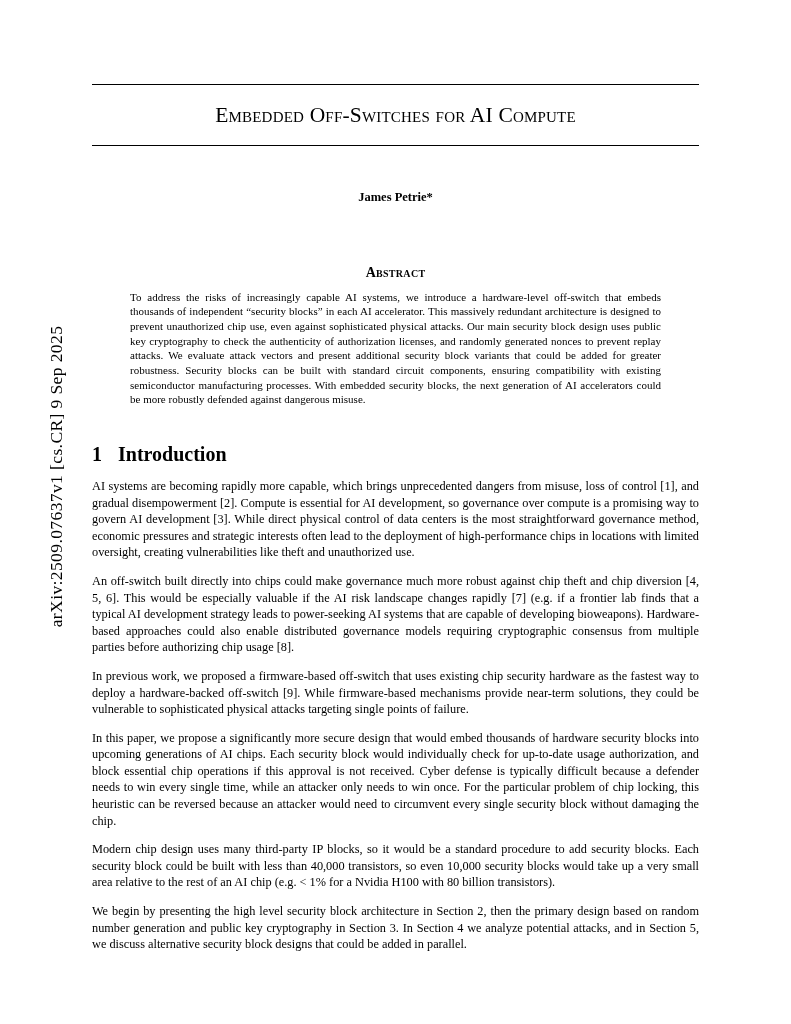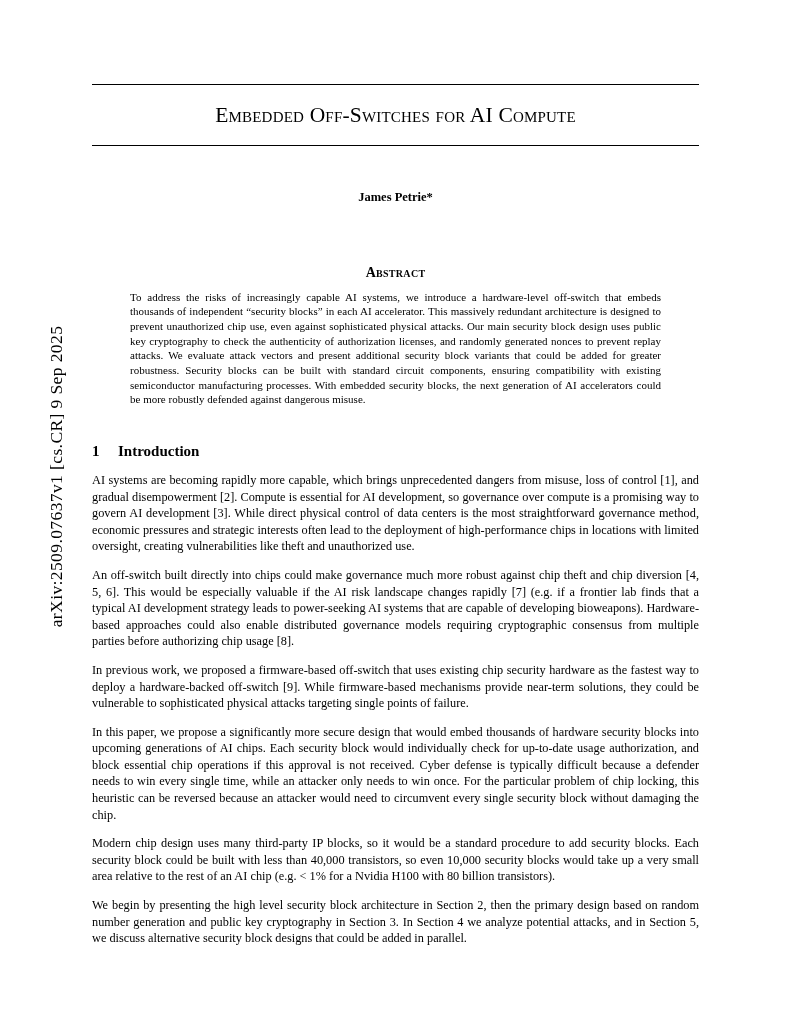--- a/index.html
+++ b/index.html
@@ -84,21 +84,21 @@
 
   .abstract-body {
     margin: 0 38px 0 38px;
     font-size: 11px;
     line-height: 1.33;
     text-align: justify;
     hyphens: none;
   }
 
   .section-head {
-    font-size: 15px;
+    font-size: 20px;
     font-weight: bold;
     margin-top: 36px;
     margin-bottom: 0;
   }
   .section-head .secnum {
     display: inline-block;
     width: 26px;
   }
 
   .body-par {

